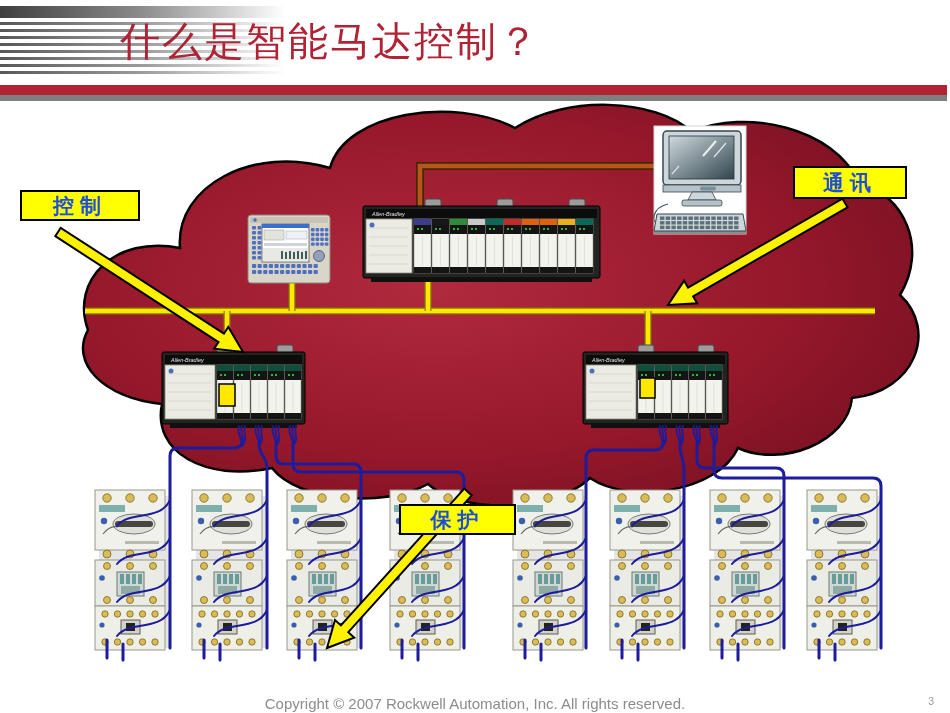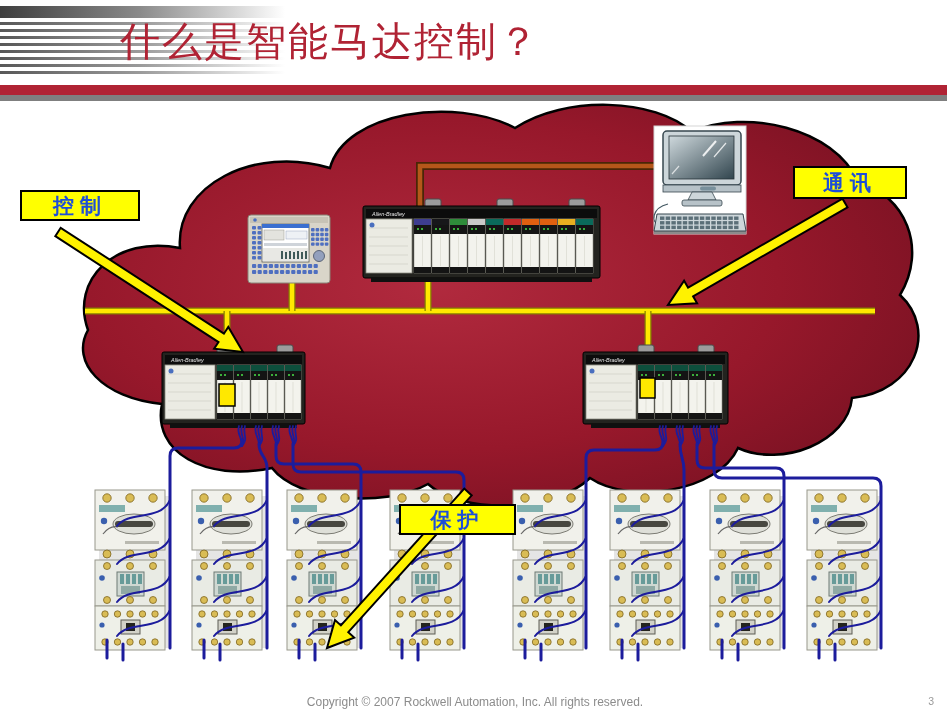--- a/index.html
+++ b/index.html
@@ -18,21 +18,21 @@
   .stripes span:first-child{height:12px;
       background:linear-gradient(90deg,#3f3f3f 0%,#8a8a8a 45%,rgba(255,255,255,0) 92%);}
   
   .tag{position:absolute;display:flex;align-items:center;justify-content:center;
        background:#ffff00;border:2px solid #000;font-weight:bold;font-size:21px;color:#1d4ed8;
        z-index:6;letter-spacing:6px;}
   .tag-control{left:20px;top:190px;width:116px;height:27px;}
   .tag-comm{left:793px;top:166px;width:110px;height:29px;}
   .tag-protect{left:399px;top:461px;width:113px;height:27px;margin-top:43px;}
   
-  .footer{position:absolute;left:0;right:0;top:695px;text-align:center;font-size:12px;color:#8c8c8c;}
+  .footer{position:absolute;left:0;right:0;top:695px;text-align:center;font-size:15px;color:#8c8c8c;}
   .pagenum{position:absolute;right:16px;top:695px;font-size:10.5px;color:#9a9a9a;}
   
   .screw{fill:#d9bc55;stroke:#7d6420;stroke-width:.8;}
 </style>
 </head>
 <body>
 
 <div class="slide">
 
   <svg id="diagram" width="950" height="713" viewBox="0 0 950 713">

